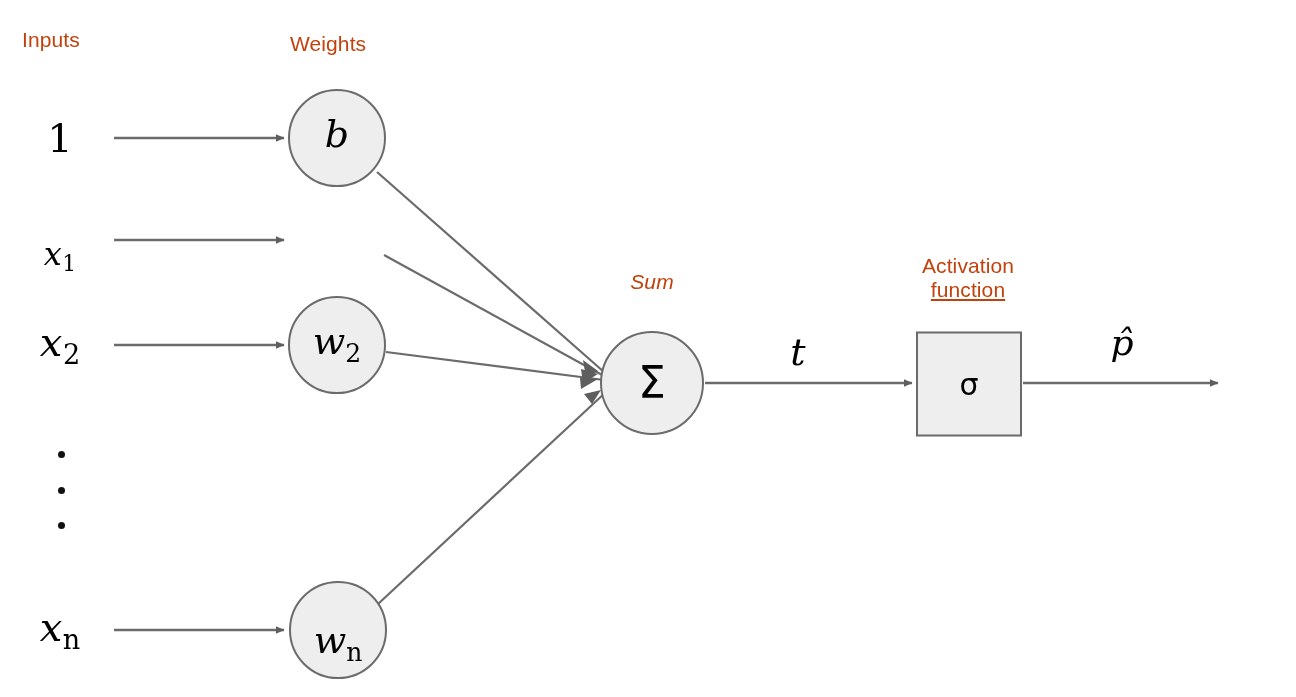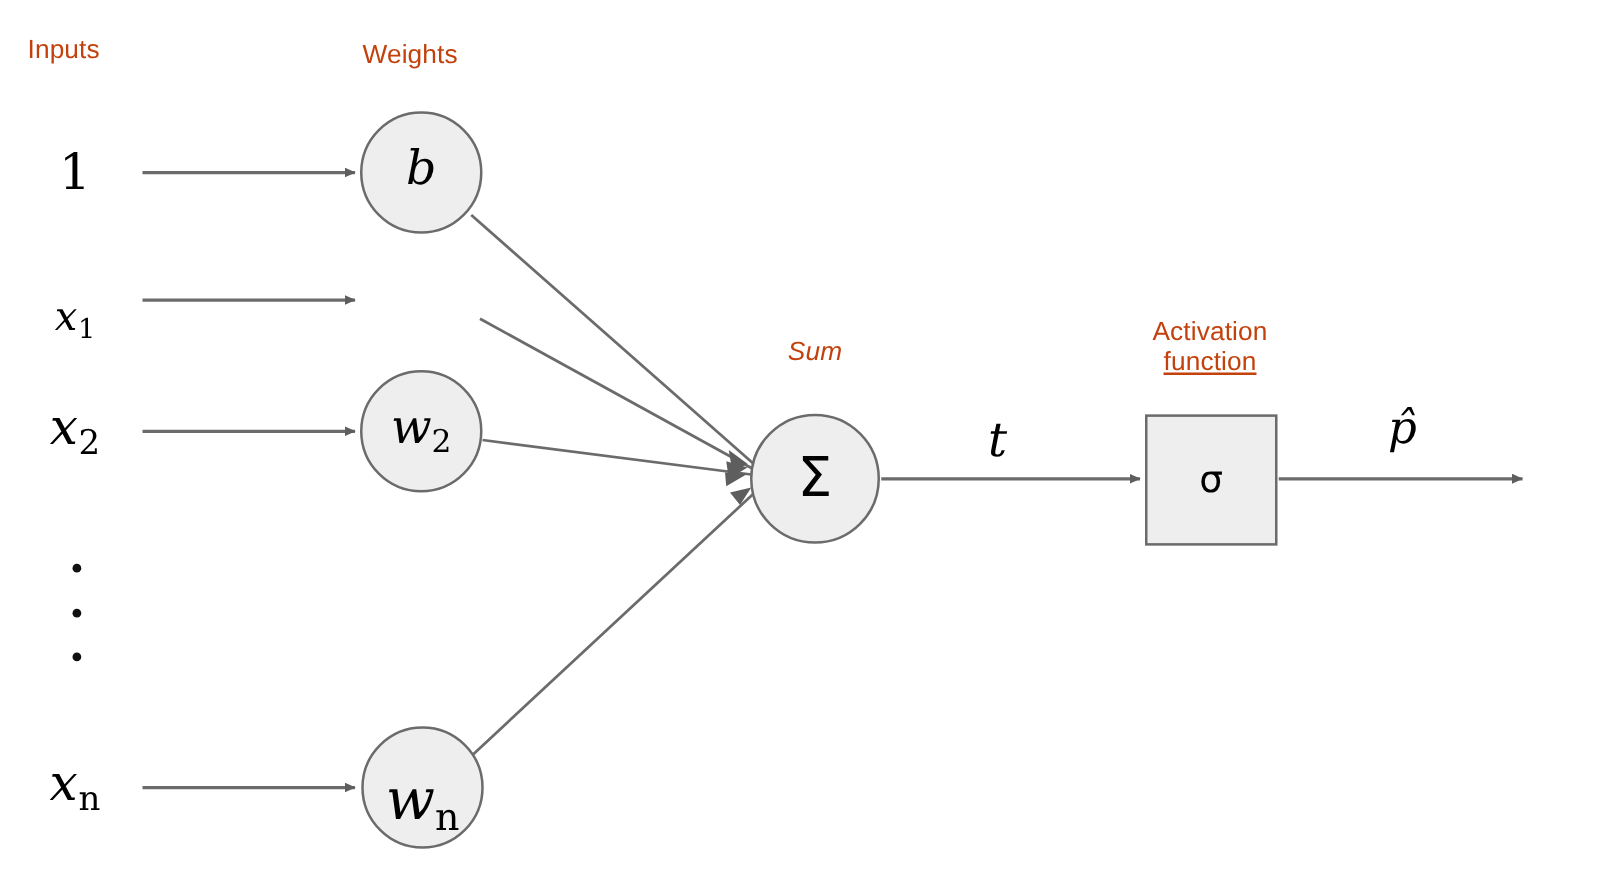--- a/index.html
+++ b/index.html
@@ -195,21 +195,21 @@
   </div>
 
 
   <div class="node-circle" style="left:337px; top:345px; width:98px; height:98px;">
     <span class="node-text" style="font-size:38px;">
       <span>w</span><span class="sub">2</span>
     </span>
   </div>
 
   <div class="node-circle" style="left:338px; top:630px; width:98px; height:98px;">
-    <span class="node-text" style="font-size:46px;margin-top:28px;">
+    <span class="node-text" style="font-size:38px;margin-top:28px;">
       <span>w</span><span class="sub">n</span>
     </span>
   </div>
 
   <div class="node-circle sum-node" style="left:652px; top:383px; width:104px; height:104px;">
     <span class="node-text">Σ</span>
   </div>
 
   <div class="math-label" style="left:798px; top:352px; font-size:38px;">t</div>
 

